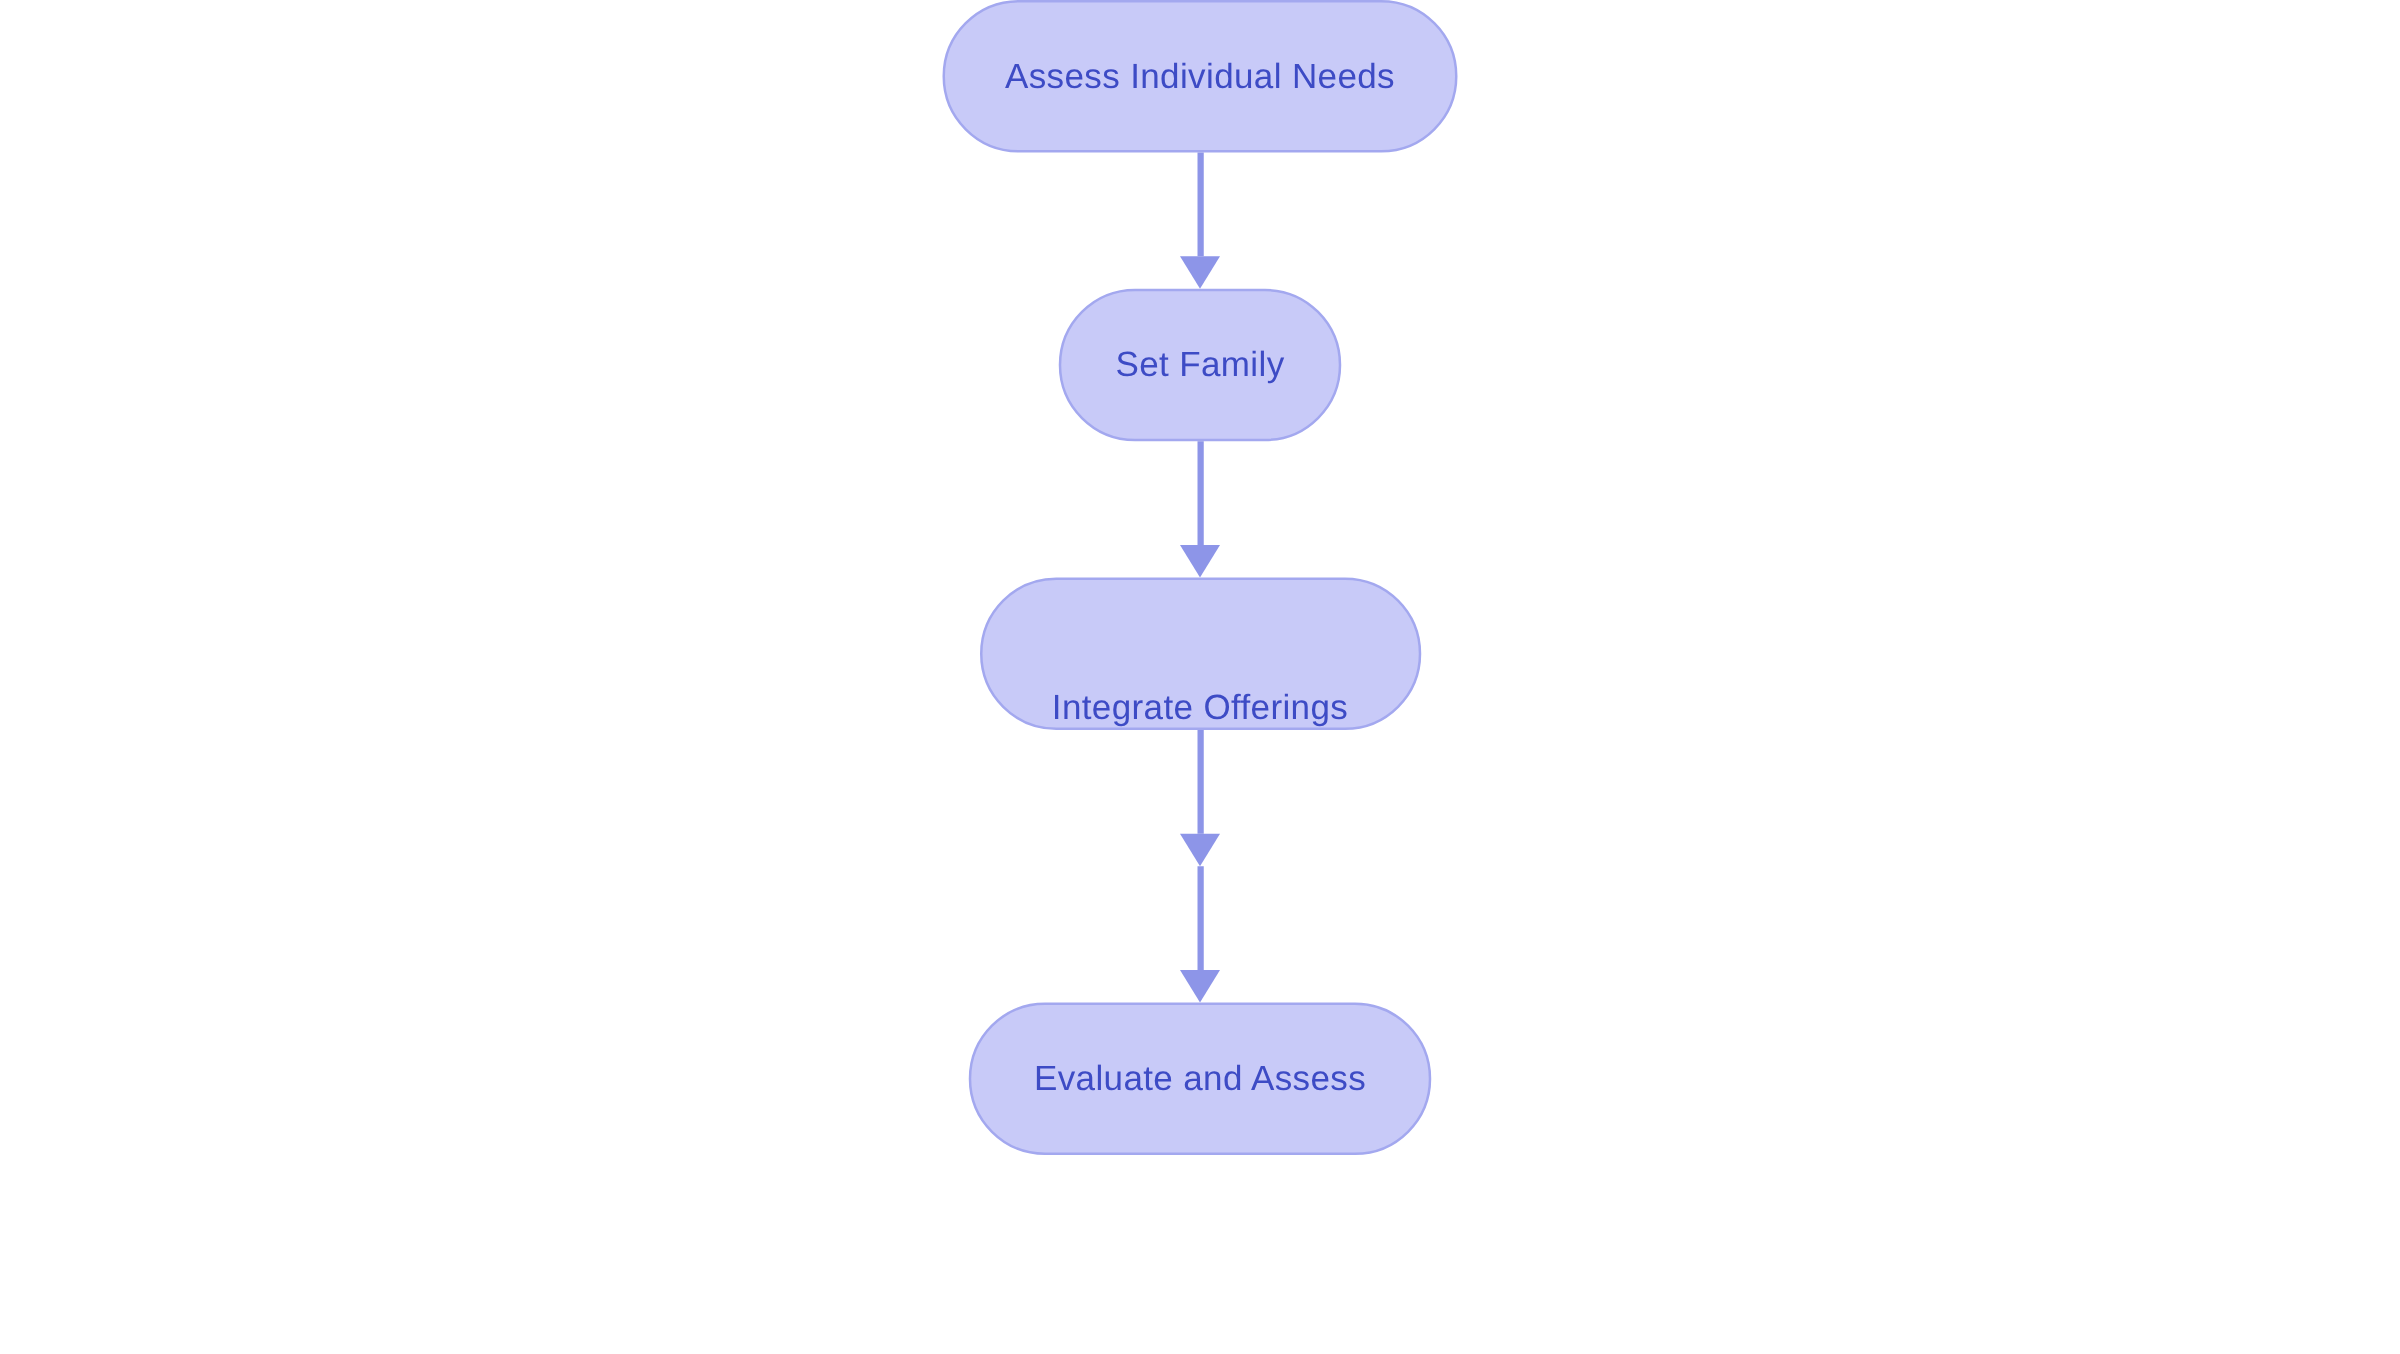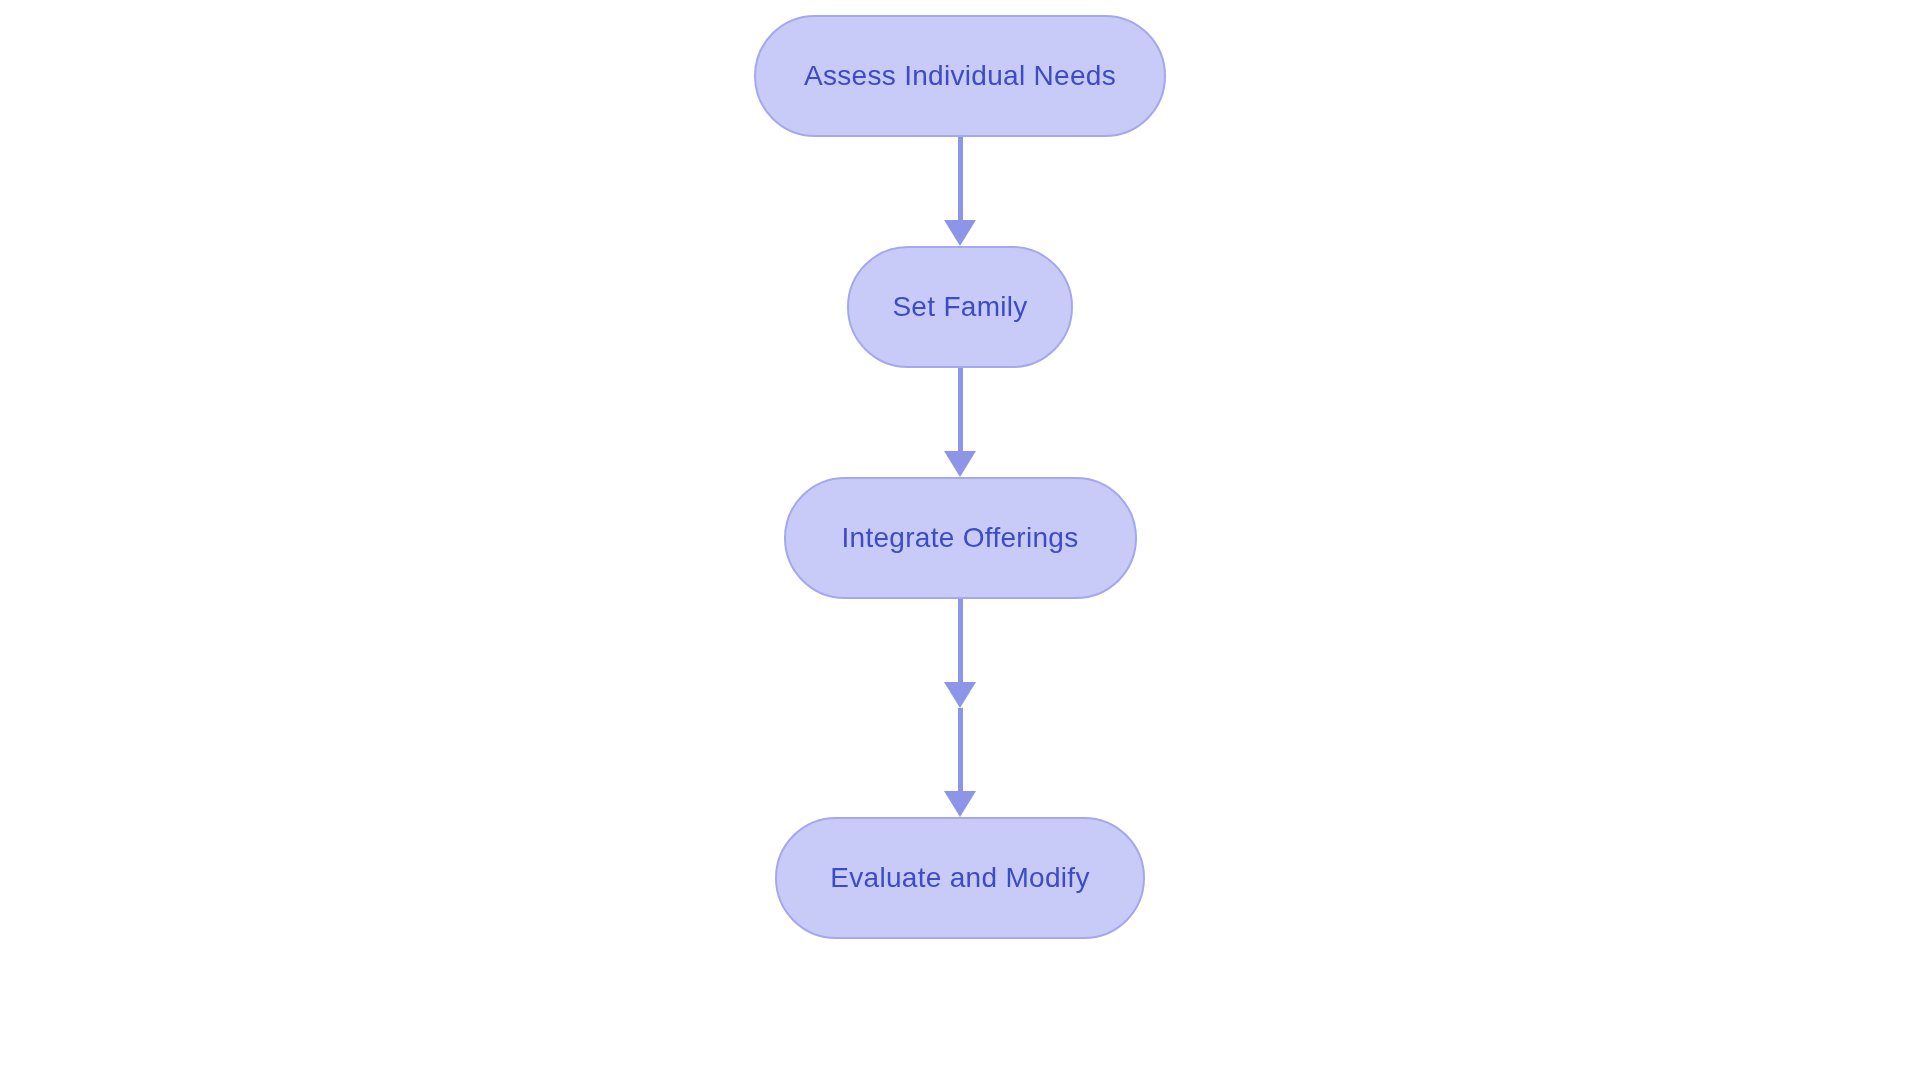--- a/index.html
+++ b/index.html
@@ -17,41 +17,40 @@
     font-family: "Liberation Sans", "DejaVu Sans", sans-serif;
   }
   .canvas {
     position: relative;
     width: 1920px;
     height: 1083px;
     background: var(--background);
     display: flex;
     flex-direction: column;
     align-items: center;
-    padding-top: 15px;
   }
   .node {
     height: 122px;
     border-radius: 61px;
     background: var(--node-fill);
     border: 2px solid var(--node-border);
     display: flex;
     align-items: center;
     justify-content: center;
     flex: 0 0 auto;
   }
   .node-label {
     color: var(--node-text);
     font-size: 28px;
     letter-spacing: 0.3px;
     white-space: nowrap;
   }
   .node-1 { width: 412px; }
   .node-2 { width: 226px; }
-  .node-3 { width: 353px; }
+  .node-3 { width: 353px; align-items: flex-end; }
   .node-4 { width: 498px; }
   .node-5 { width: 370px; }
   .connector {
     height: 109px;
     width: 40px;
     flex: 0 0 auto;
     display: flex;
     flex-direction: column;
     align-items: center;
     justify-content: flex-start;
@@ -101,16 +100,16 @@
     <div class="head"></div>
   </div>
 
 
   <div class="connector">
     <div class="line"></div>
     <div class="head"></div>
   </div>
 
   <div class="node node-5">
-    <span class="node-label">Evaluate and Modify</span>
+    <span class="node-label">Evaluate and Assess</span>
   </div>
 
 </div>
 
 </body></html>

